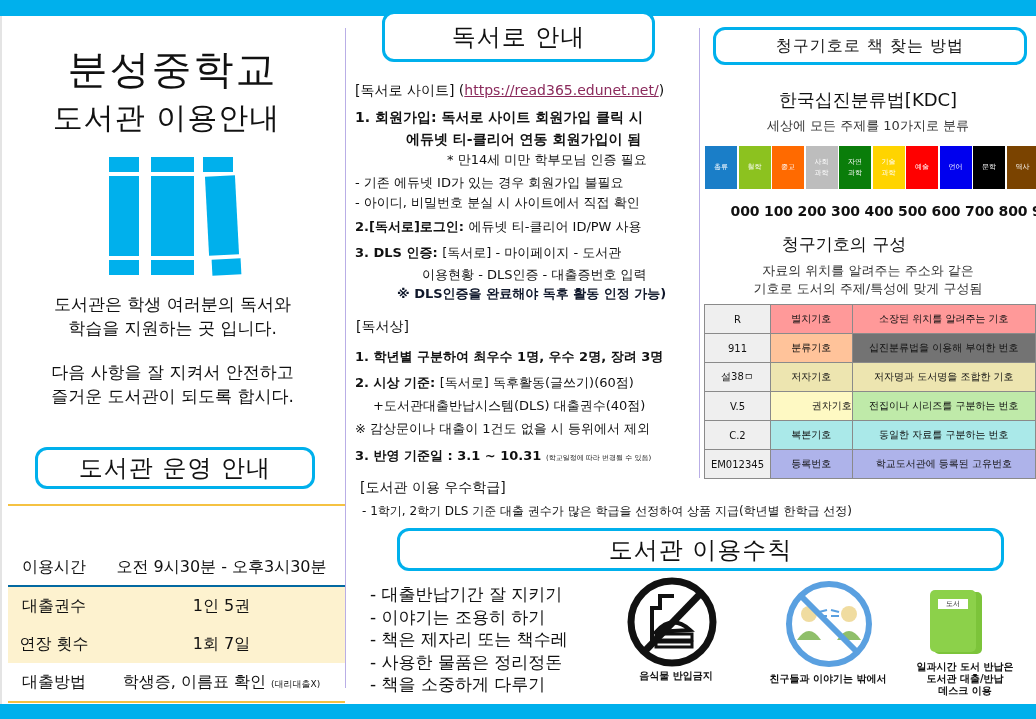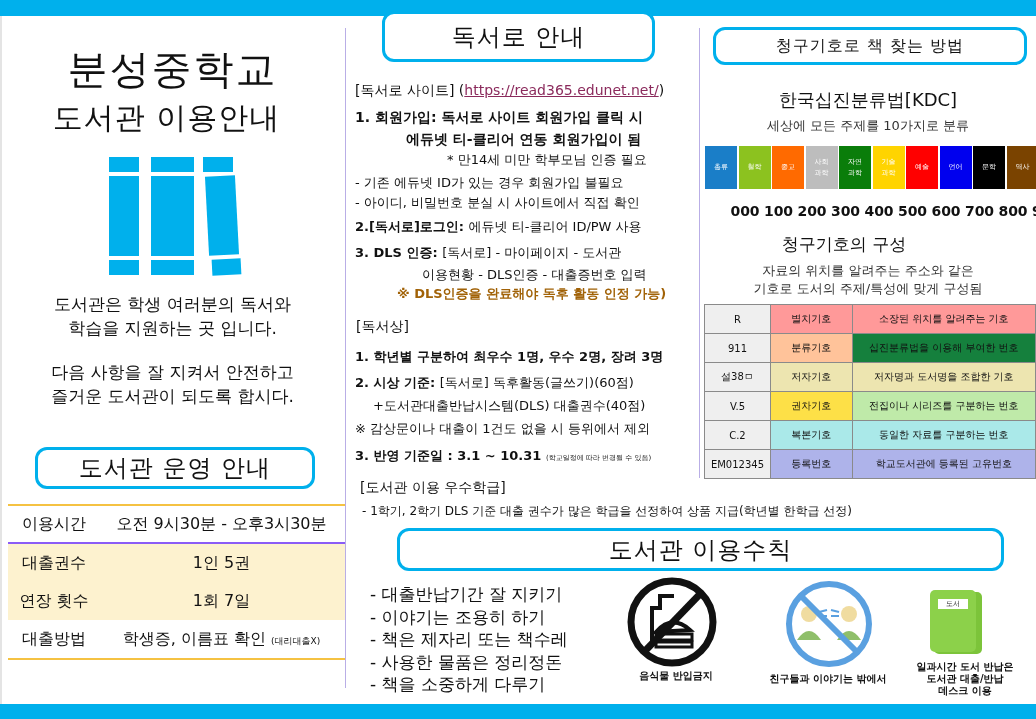--- a/index.html
+++ b/index.html
@@ -14,30 +14,30 @@
   .school-title { position: absolute; left: 0; width: 345px; top: 42px; text-align: center; font-size: 40px; letter-spacing: 2px; }
   .sub-title { position: absolute; left: 0; width: 345px; top: 98px; text-align: center; font-size: 30px; letter-spacing: 1px; padding-right: 12px; }
   .books { position: absolute; left: 108px; top: 157px; width: 140px; height: 118px; }
   .books .b { position: absolute; background: #00b0ec; }
   .intro { position: absolute; left: 0; width: 345px; text-align: center; font-size: 17px; line-height: 24px; }
   .pill { position: absolute; border: 3px solid #00b0ec; border-radius: 12px; background: #fff; display: flex; align-items: center; justify-content: center; }
   .pill span { font-size: 24px; letter-spacing: 1px; }
   .ops { position: absolute; left: 8px; top: 504px; width: 337px; border-top: 2px solid #f5c242; border-bottom: 2px solid #f5c242; }
   .ops .row { height: 38px; display: flex; align-items: center; font-size: 16px; }
   .ops .row.alt { background: #fdf2cf; }
-  .ops .row:first-child { border-bottom: 2px solid #8b5cf6; }
+  .ops .row:first-child { border-bottom: 2px solid #0369a1; margin-top: 43px; }
   .ops .k { width: 90px; text-align: center; padding-left: 2px; }
   .ops .v { flex: 1; text-align: center; }
   .ops .v small { font-size: 9px; }
 
   
   .mid-text { position: absolute; font-size: 13px; white-space: nowrap; }
   .mid-text b { font-weight: bold; }
   .link { color: #8b2a5c; text-decoration: underline; }
-  .red { color: #a16207; font-weight: bold; }
+  .red { color: #0f172a; font-weight: bold; }
   .tiny { font-size: 7px; }
 
   
   .kdc-grid { position: absolute; left: 705px; top: 146px; display: grid; grid-template-columns: repeat(10, 32px); column-gap: 1.5px; row-gap: 2px; }
   .kdc-grid .c { height: 43px; display: flex; align-items: center; justify-content: center; text-align: center; font-size: 7px; line-height: 11px; color: #fff; }
   .kdc-grid .n { height: 40px; display: flex; align-items: center; justify-content: center; font-size: 14px; font-weight: bold; color: #111; margin-left: 40px; }
   .call-table { position: absolute; left: 704px; top: 304px; border-collapse: collapse; font-size: 10px; }
   .call-table td { border: 1px solid #8a8a8a; height: 29px; text-align: center; }
   .call-table td.code { width: 66px; background: #efefef; }
   .call-table td.name { width: 82px; }
@@ -177,30 +177,30 @@
   <table class="call-table">
     <tbody id="call-body">
         <tr>
           <td class="code">R</td>
           <td class="name" style="background: rgb(255, 153, 153);">별치기호</td>
           <td class="desc" style="background: rgb(255, 153, 153);">소장된 위치를 알려주는 기호</td>
         </tr>
         <tr>
           <td class="code">911</td>
           <td class="name" style="background: rgb(255, 195, 154);">분류기호</td>
-          <td class="desc" style="background: #15803d;">십진분류법을 이용해 부여한 번호</td>
+          <td class="desc" style="background: #737373;">십진분류법을 이용해 부여한 번호</td>
         </tr>
         <tr>
           <td class="code">설38ㅁ</td>
           <td class="name" style="background: rgb(237, 229, 176);">저자기호</td>
           <td class="desc" style="background: rgb(237, 229, 176);">저자명과 도서명을 조합한 기호</td>
         </tr>
         <tr>
           <td class="code">V.5</td>
-          <td class="name" style="background: #fde047;">권차기호</td>
+          <td class="name" style="background: #fef9c3; text-align: right;">권차기호</td>
           <td class="desc" style="background: rgb(191, 234, 169);">전집이나 시리즈를 구분하는 번호</td>
         </tr>
         <tr>
           <td class="code">C.2</td>
           <td class="name" style="background: rgb(170, 233, 233);">복본기호</td>
           <td class="desc" style="background: rgb(170, 233, 233);">동일한 자료를 구분하는 번호</td>
         </tr>
         <tr>
           <td class="code">EM012345</td>
           <td class="name" style="background: rgb(174, 179, 234);">등록번호</td>

